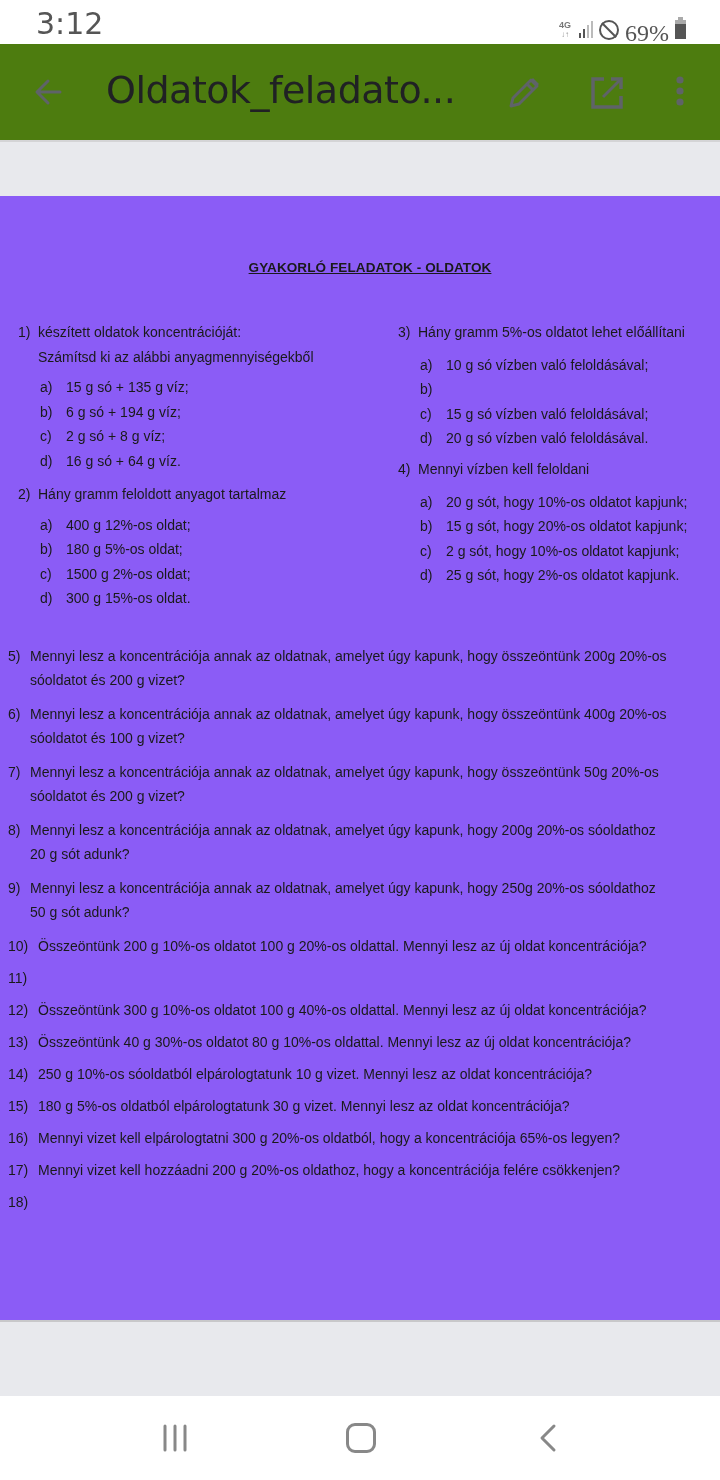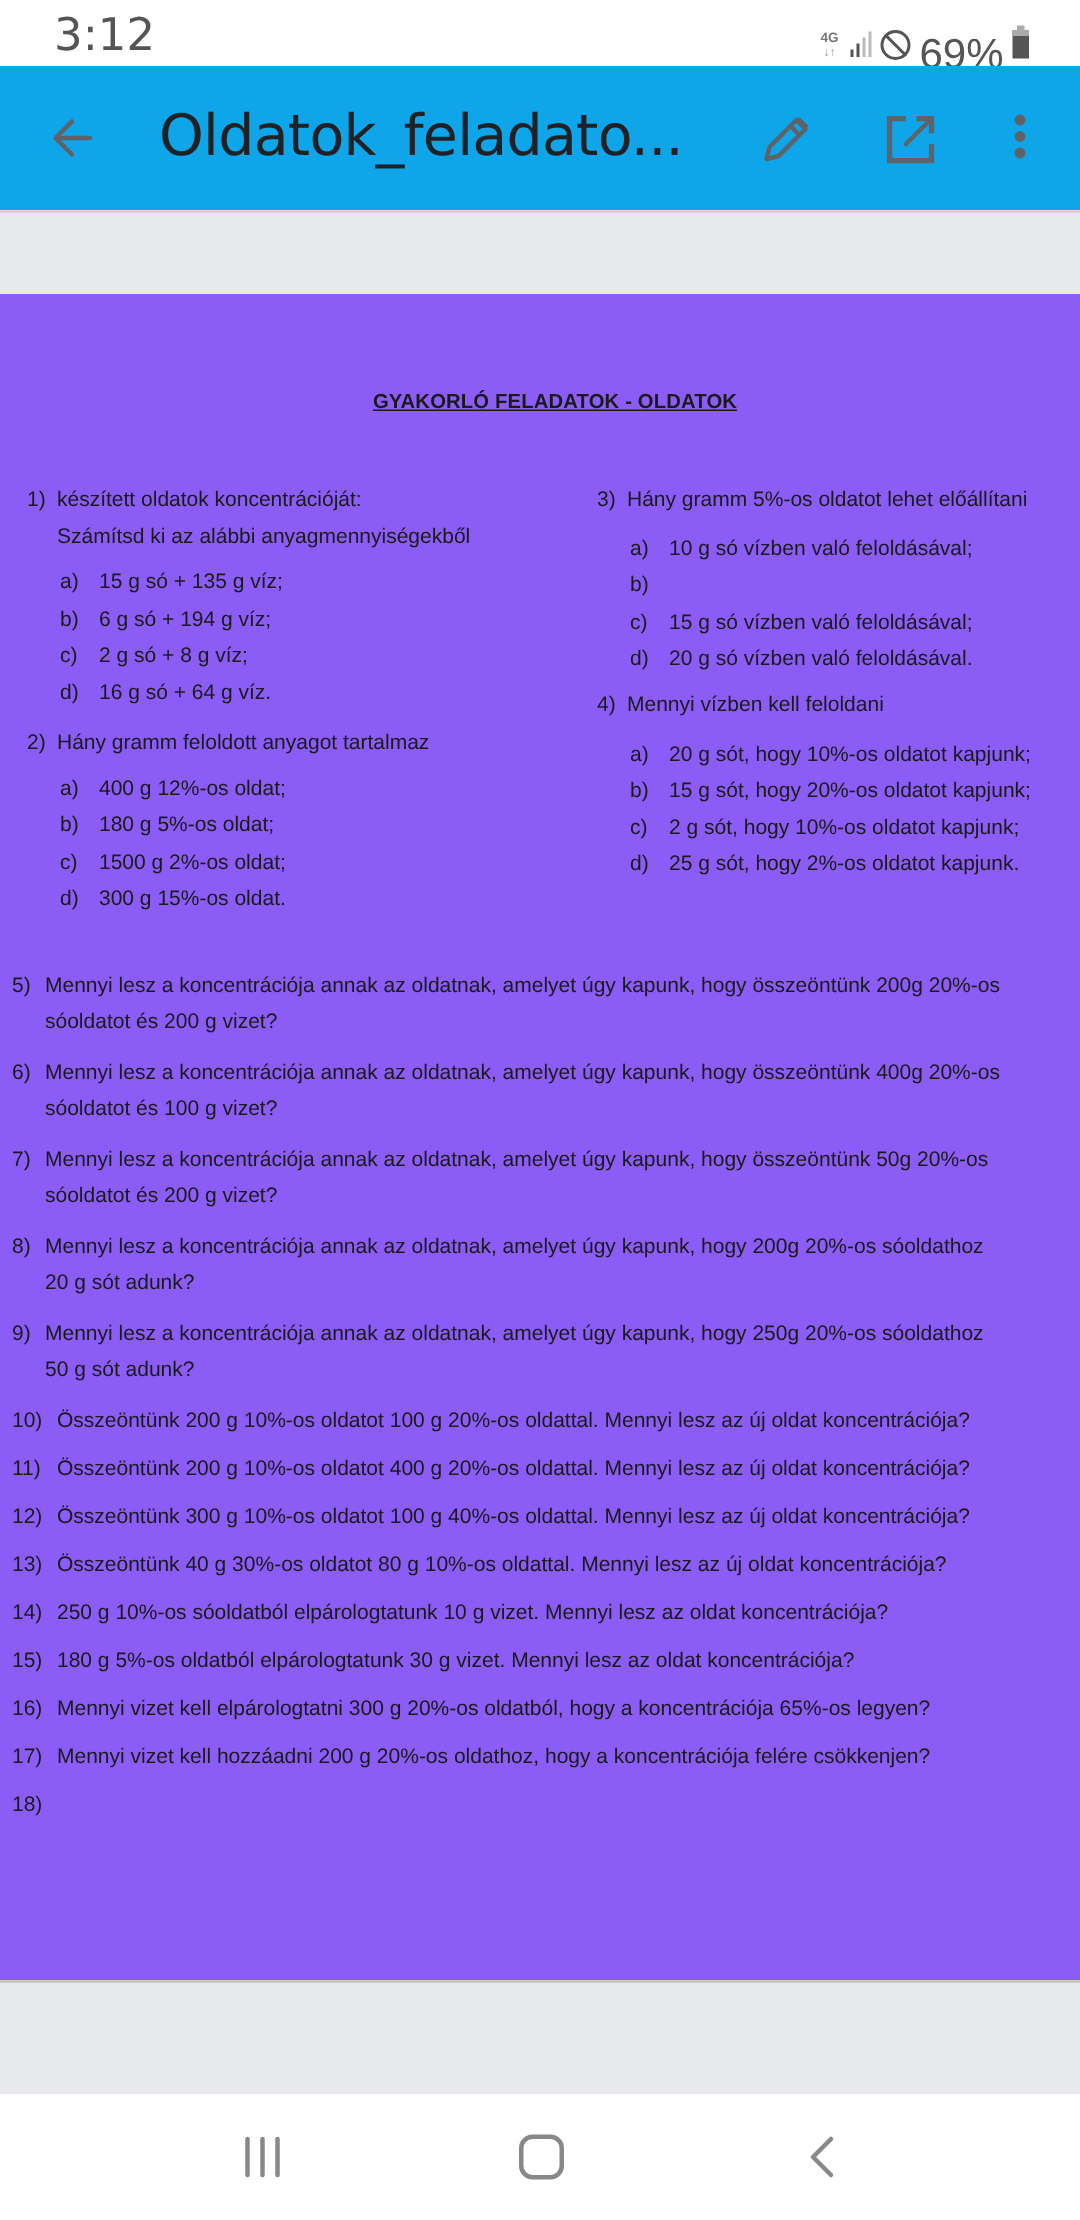--- a/index.html
+++ b/index.html
@@ -10,26 +10,26 @@
   .status-bar { position: absolute; top: 0; left: 0; width: 720px; height: 44px; }
   .status-time { position: absolute; left: 36px; top: 6px; font-size: 30px; color: #555; font-family: "DejaVu Sans", sans-serif; }
   .status-right { position: absolute; right: 34px; top: 20px; display: flex; align-items: flex-start; gap: 6px; color: #555; }
   .net { position: relative; width: 16px; height: 22px; font-size: 9px; font-weight: bold; color: #777; line-height: 10px; text-align: center; }
   .net .arrows { font-size: 8px; color: #999; display: block; }
   .signal { display: flex; align-items: flex-end; gap: 2px; height: 18px; }
   .signal span { width: 2px; background: #555; display: block; }
   .signal span.dim { background: #bbb; }
   .dnd { width: 20px; height: 20px; border: 2.4px solid #555; border-radius: 50%; position: relative; }
   .dnd::after { content: ""; position: absolute; left: 7px; top: -2px; width: 2.4px; height: 20px; background: #555; transform: rotate(-45deg); }
-  .batt-pct { font-size: 28px; font-family: Liberation Sans, sans-serif; color: #555; }
+  .batt-pct { font-size: 24px; font-family: Liberation Serif, serif; color: #555; }
   .battery { width: 11px; height: 19px; background: #555; position: relative; border-top: 4px solid #aaa; }
   .battery::before { content: ""; position: absolute; left: 3px; top: -7px; width: 5px; height: 3px; background: #aaa; }
 
   
-  .app-bar { position: absolute; top: 44px; left: 0; width: 720px; height: 96px; background: #0ea5e9; }
+  .app-bar { position: absolute; top: 44px; left: 0; width: 720px; height: 96px; background: #4d7c0f; }
   .back-btn { position: absolute; left: 30px; top: 28px; width: 40px; height: 40px; }
   .title { position: absolute; left: 106px; top: 24px; font-size: 38px; color: #202124; font-family: "DejaVu Sans", sans-serif; letter-spacing: -0.5px; white-space: nowrap; }
   .edit-btn { position: absolute; left: 505px; top: 30px; width: 38px; height: 38px; }
   .open-btn { position: absolute; left: 588px; top: 30px; width: 38px; height: 38px; }
   .more-btn { position: absolute; left: 668px; top: 28px; width: 24px; height: 40px; }
 
   
   .gray-band { position: absolute; left: 0; width: 720px; background: #e8e9ed; }
   .band-top { top: 140px; height: 56px; border-top: 2px solid #d4d4d6; }
   .band-bottom { top: 1320px; height: 76px; border-top: 2px solid #c8c8ca; }
@@ -261,21 +261,20 @@
           <span class="cont">Mennyi lesz a koncentrációja annak az oldatnak, amelyet úgy kapunk, hogy 250g 20%-os sóoldathoz</span>
           <span class="cont">50 g sót adunk?</span>
         </span>
       </div>
     <div class="fq two short">
         <span class="n">10)</span>
         <span class="t">Összeöntünk 200 g 10%-os oldatot 100 g 20%-os oldattal. Mennyi lesz az új oldat koncentrációja?</span>
       </div>
     <div class="fq two short">
         <span class="n">11)</span>
-        <span class="t">Összeöntünk 200 g 10%-os oldatot 400 g 20%-os oldattal. Mennyi lesz az új oldat koncentrációja?</span>
       </div>
     <div class="fq two short">
         <span class="n">12)</span>
         <span class="t">Összeöntünk 300 g 10%-os oldatot 100 g 40%-os oldattal. Mennyi lesz az új oldat koncentrációja?</span>
       </div>
     <div class="fq two short">
         <span class="n">13)</span>
         <span class="t">Összeöntünk 40 g 30%-os oldatot 80 g 10%-os oldattal. Mennyi lesz az új oldat koncentrációja?</span>
       </div>
     <div class="fq two short">

